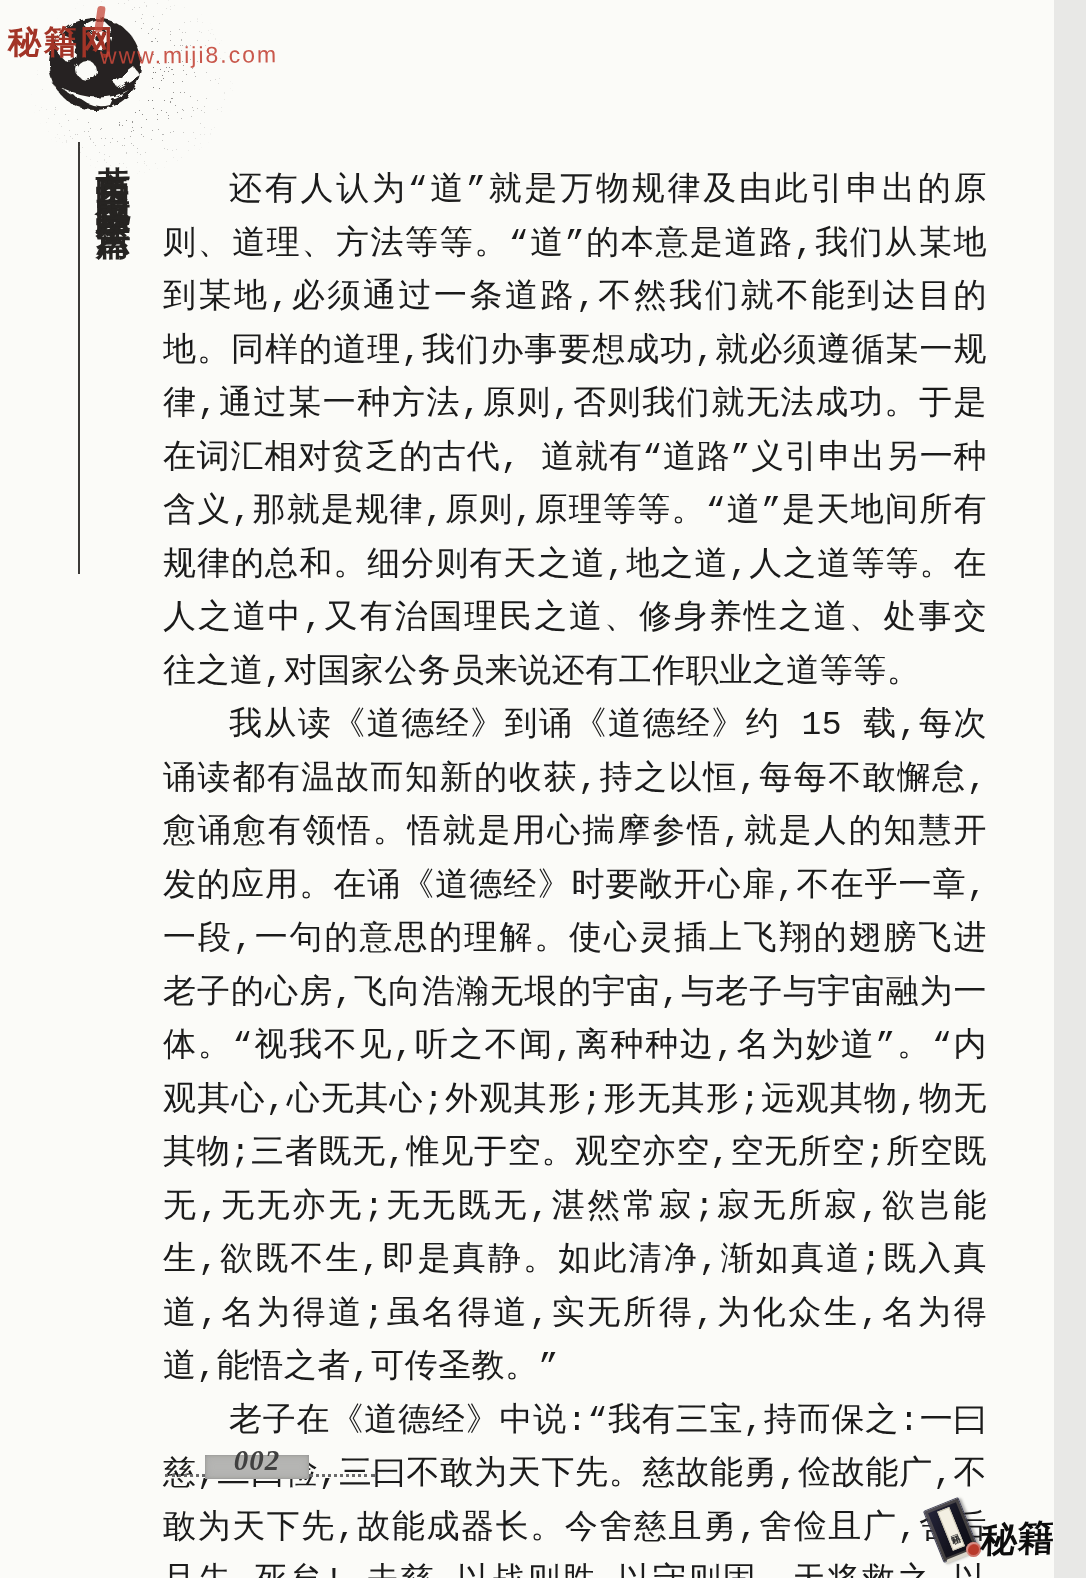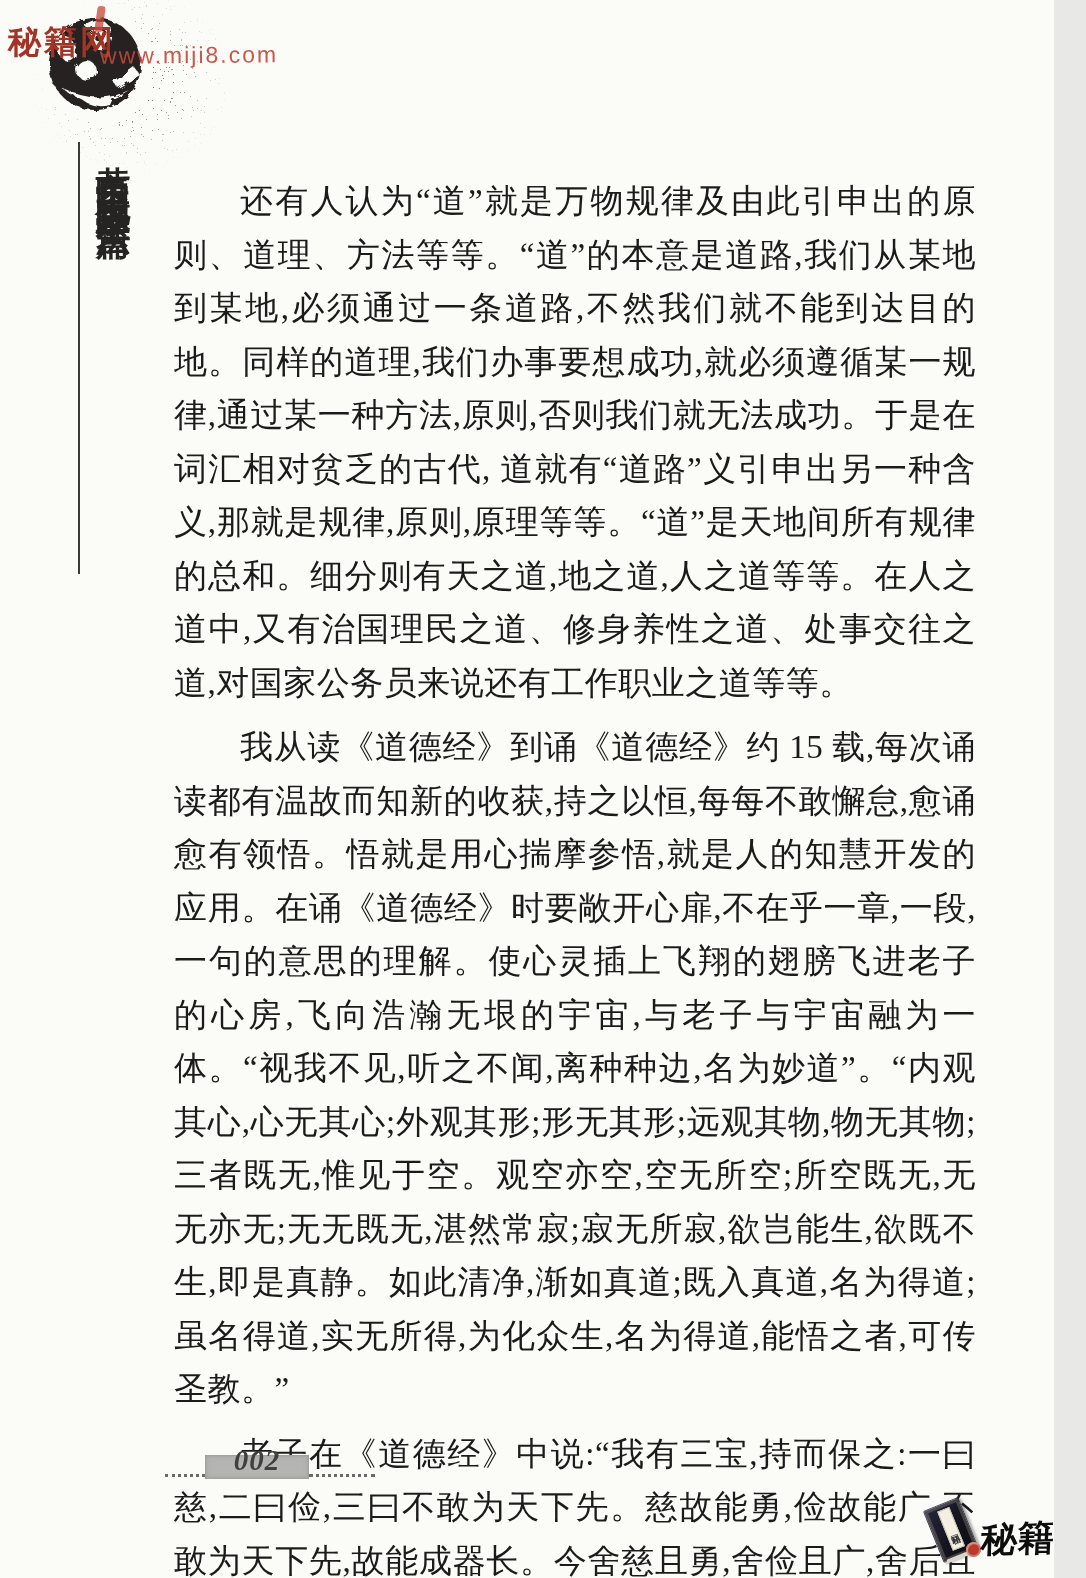--- a/index.html
+++ b/index.html
@@ -23,21 +23,21 @@
     background:#3c3a38;z-index:1;}
   .side-title{position:absolute;left:88px;top:138px;height:460px;z-index:1;
     writing-mode:vertical-rl;text-orientation:upright;
     font-size:35px;letter-spacing:6px;color:#262422;font-weight:600;
     transform:skewY(-1deg);
     font-family:"Liberation Serif","DejaVu Serif",serif;}
   
   .bodytext{position:absolute;left:163px;top:164px;width:824px;z-index:1;
     font-size:33px;line-height:53.5px;color:#1b1b1b;letter-spacing:.5px;
     text-align:justify;}
-  .bodytext p{margin:11px;text-indent:2em;}
+  .bodytext p{margin:0;text-indent:2em;font-family:Liberation Mono, monospace;}
   
   .footer{position:absolute;left:165px;top:1455px;display:flex;
     align-items:flex-end;z-index:1;}
   .dots{height:5px;border-bottom:3px dotted #6a6a6a;margin-bottom:2px;}
   .dots.left{width:40px;}
   .dots.right{width:66px;}
   .pagenum-box{position:relative;width:104px;height:24px;background:#b5b5b3;
     box-shadow:inset 0 0 3px #8f8f8d, inset 0 0 9px #a5a5a3;
     display:flex;justify-content:center;}
   .pagenum{position:relative;top:-11px;font-size:29px;font-weight:bold;

